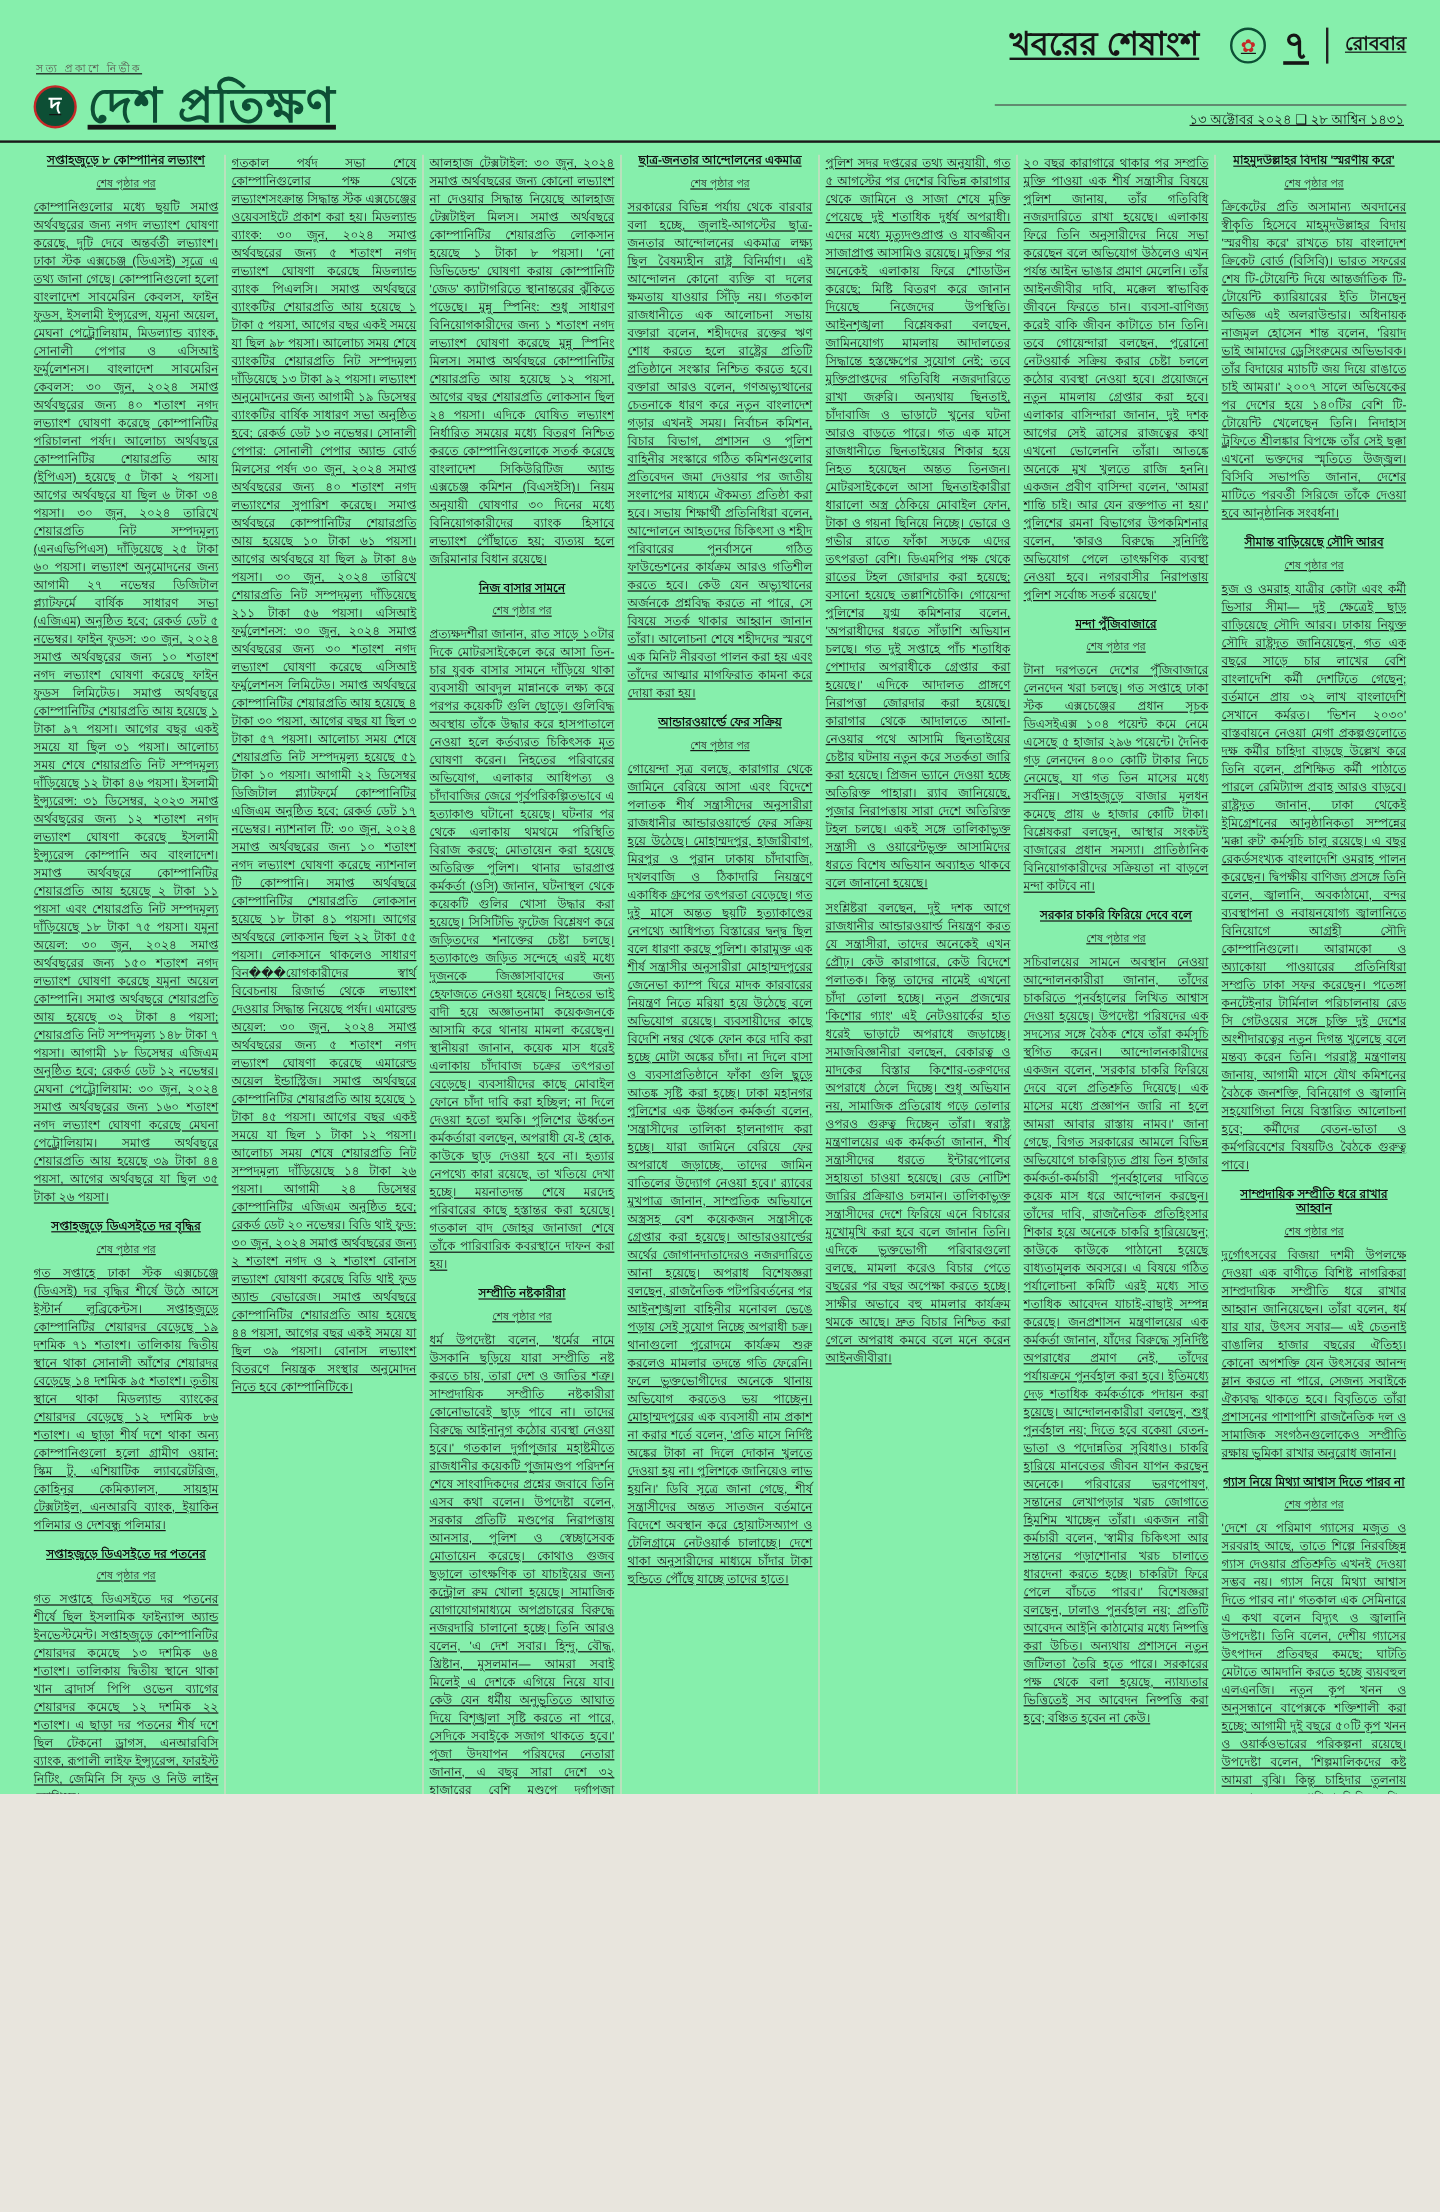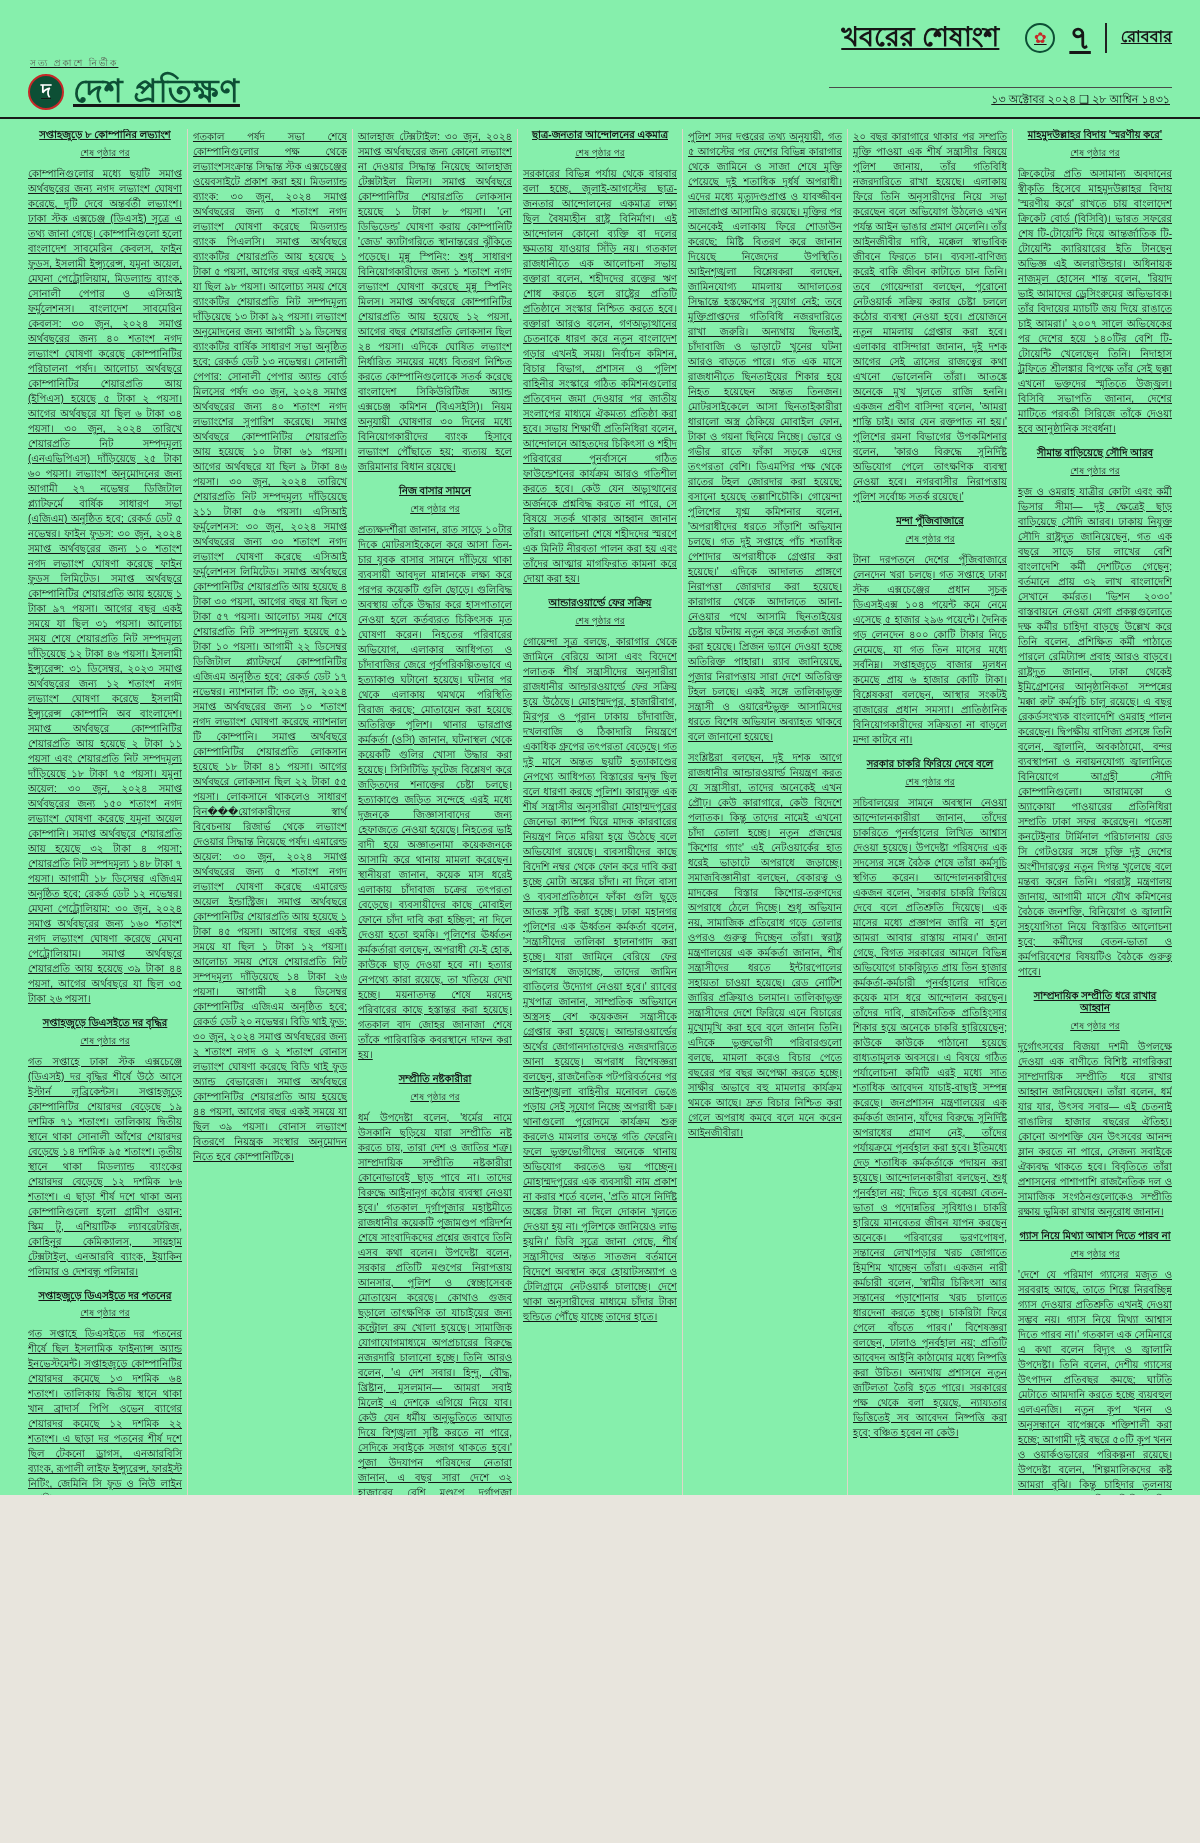--- a/index.html
+++ b/index.html
@@ -14,21 +14,21 @@
     display:flex; justify-content:space-between; align-items:flex-end;
     padding:12px 28px 7px; border-bottom:2px solid #1a1a1a;
   }
   .masthead .tagline { font-size:9px; color:#5a5a52; letter-spacing:2px; margin:0 0 3px 2px; }
   .brand-row { display:flex; align-items:center; gap:9px; }
   .logo-circle {
     width:36px; height:36px; border-radius:50%; background:#0d4f35; color:#ffffff;
     display:flex; align-items:center; justify-content:center; font-size:19px; font-weight:bold;
     border:2px solid #c62828; box-sizing:border-box;
   }
-  .paper-name { font-size:32px; font-weight:800; color:#0d4f35; margin:0; line-height:1.05; letter-spacing:1px; }
+  .paper-name { font-size:40px; font-weight:800; color:#0d4f35; margin:0; line-height:1.05; letter-spacing:1px; }
   .header-right { text-align:right; }
   .header-top-row { display:flex; align-items:center; justify-content:flex-end; gap:14px; }
   .section-title { font-size:27px; font-weight:800; margin:12px; line-height:1; }
   .ornament {
     font-size:15px; color:#c62828; border:2px solid #0d4f35; border-radius:50%;
     width:26px; height:26px; display:flex; align-items:center; justify-content:center;
   }
   .page-num { font-size:33px; font-weight:800; line-height:1; }
   .vrule { width:2px; height:30px; background:#222; }
   .day-name { font-size:16px; font-weight:700; }

